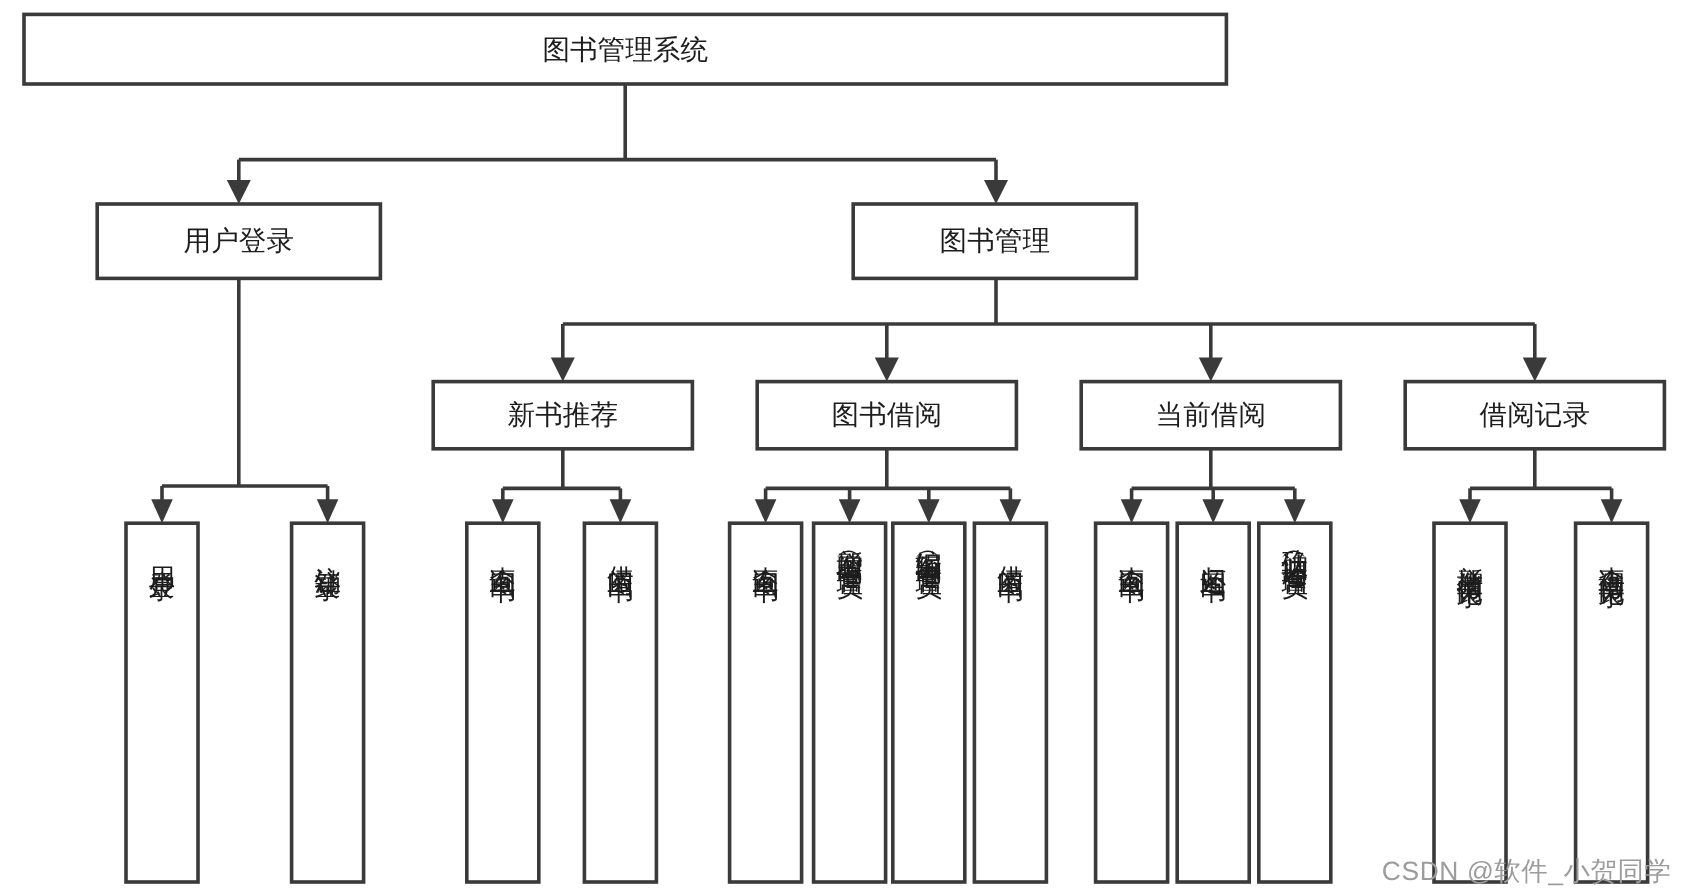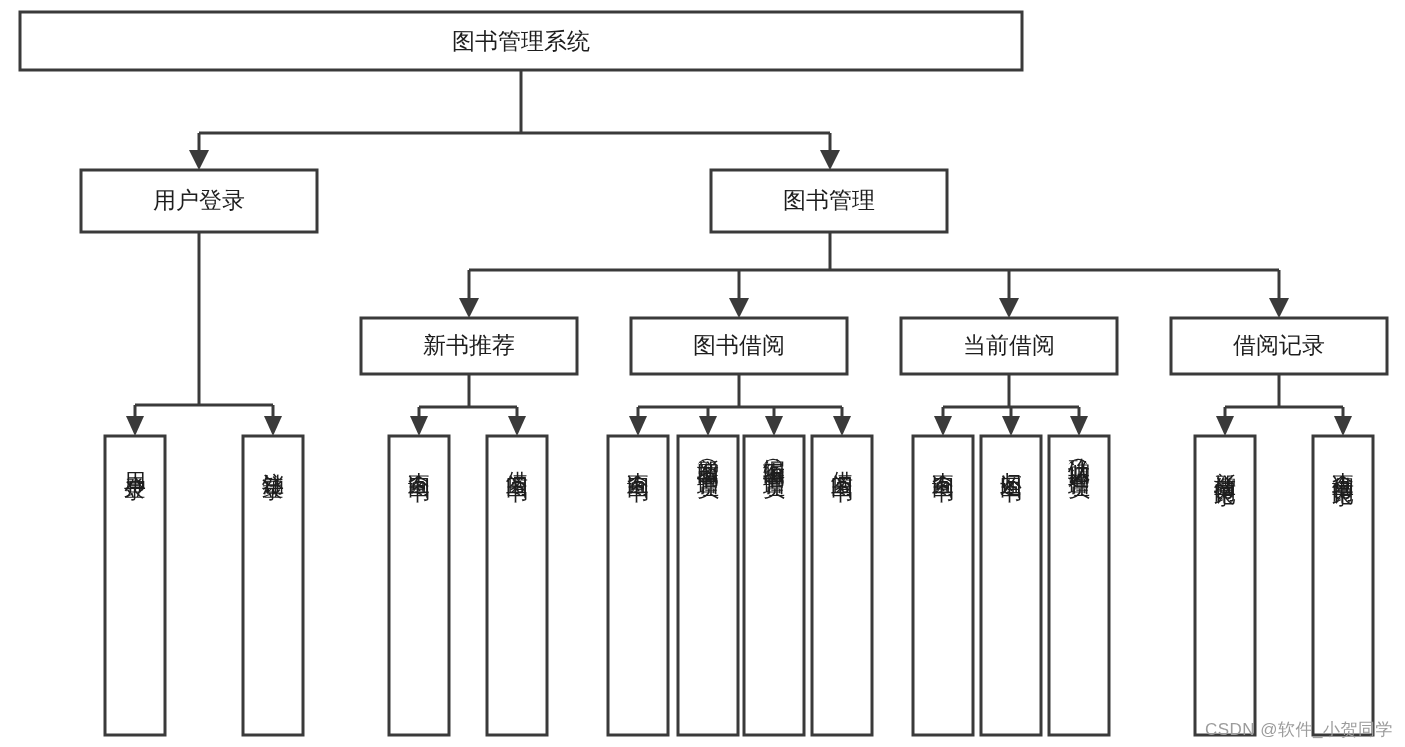--- a/index.html
+++ b/index.html
@@ -56,21 +56,21 @@
     line-height: 1;
     letter-spacing: 3px;
     color: #1d1d1d;
     white-space: nowrap;
     font-family: "Liberation Sans", "DejaVu Sans", sans-serif;
   }
   .watermark {
     position: absolute;
     right: 12px;
     bottom: 6px;
-    font-size: 17px;
+    font-size: 22px;
     color: #9c9c9c;
     letter-spacing: 0.5px;
     font-family: "Liberation Sans", "DejaVu Sans", sans-serif;
     white-space: nowrap;
     pointer-events: none;
   }
 </style>
 </head>
 <body>
 

